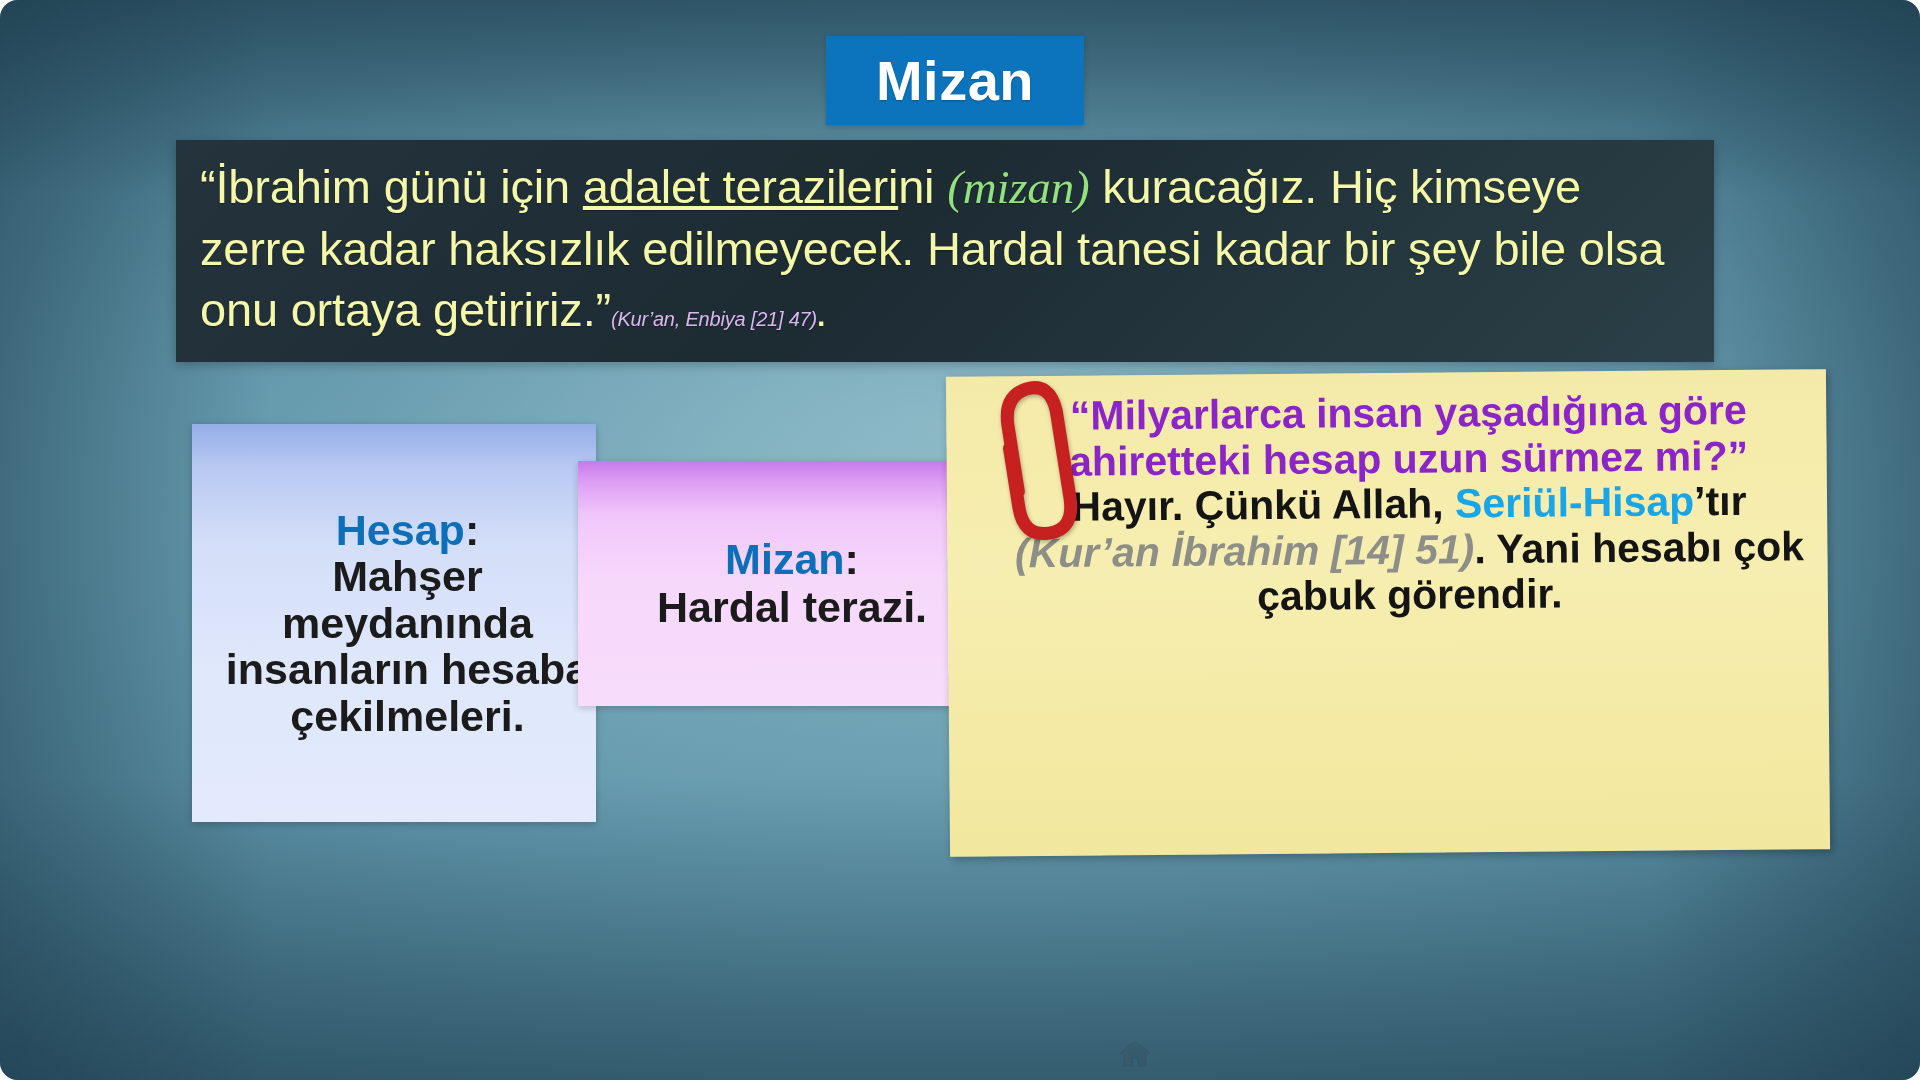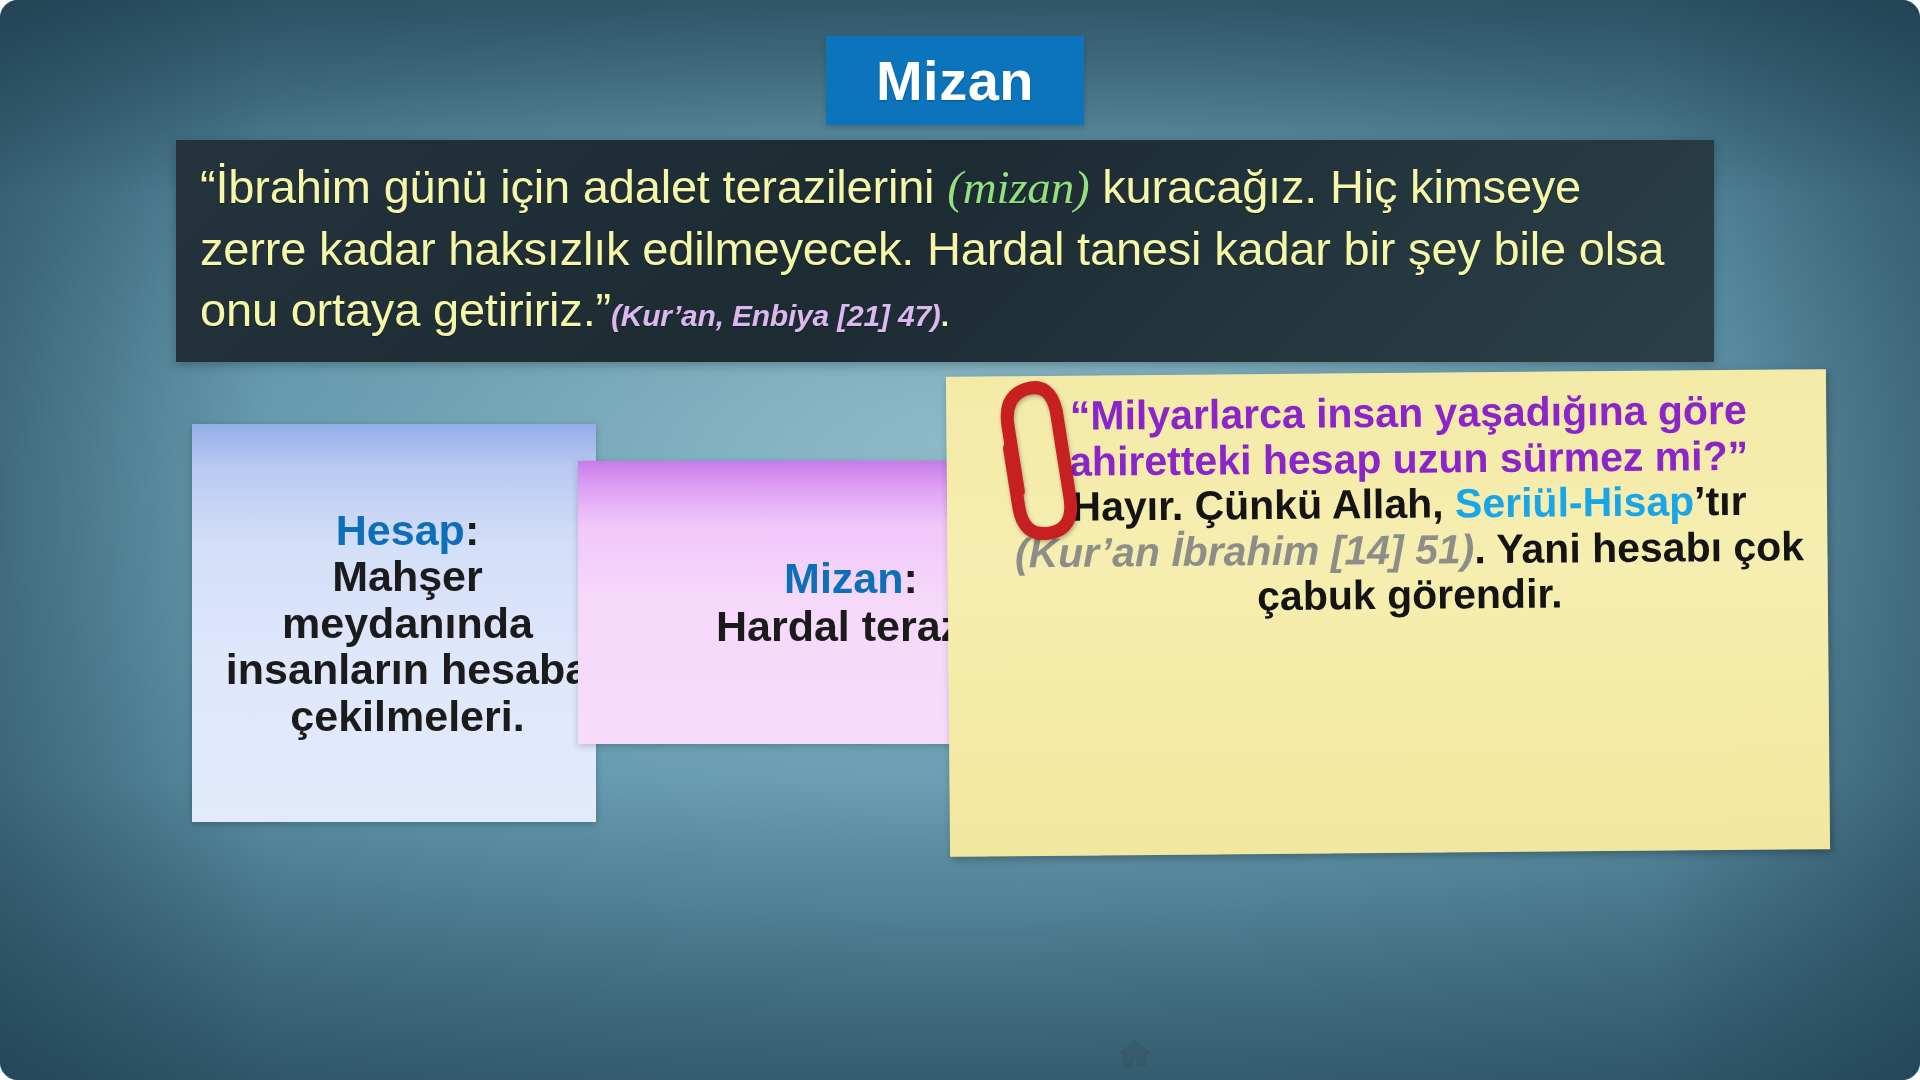--- a/index.html
+++ b/index.html
@@ -70,30 +70,30 @@
     box-shadow: 0 3px 10px rgba(0,0,0,0.25);
   }
   #quote-text {
     color: #f4f8a8;
     font-size: 47px;
     line-height: 1.30;
     font-weight: normal;
     letter-spacing: -0.2px;
     text-shadow: 0 1px 1px rgba(0,0,0,0.35);
   }
-  .q-underline { }
+  .q-underline { text-decoration: underline; }
   .q-mizan {
     color: #93e07e;
     font-style: italic;
     font-family: Liberation Serif, serif;
   }
   .q-cite {
     color: #dcb8f0;
-    font-size: 30px;
-    font-weight: bold;
+    font-size: 20px;
+    font-weight: normal;
     font-style: italic;
   }
   .q-cite-dot {
     color: #f4f8a8;
     font-size: 30px;
     font-weight: bold;
     font-style: normal;
   }
 
   
@@ -121,27 +121,27 @@
     margin-left: 27px;
   }
   .kw-blue { color: #0c6fb8; }
 
   
   #pink-card {
     position: absolute;
     left: 578px;
     top: 461px;
     width: 408px;
-    height: 283px;
+    height: 245px;
     background:
       linear-gradient(to bottom, #c77aea 0%, #dd9ff3 9%, #f0c6fa 22%, #f6d8fb 48%, #f8dcfb 100%);
     z-index: 2;
     display: flex;
     align-items: center;
-    justify-content: flex-end;
+    justify-content: center;
     box-shadow: 0 2px 7px rgba(0,0,0,0.2);
   }
   #pink-card-text {
     text-align: center;
     color: #1b1b1b;
     font-size: 43px;
     font-weight: bold;
     line-height: 1.10;
     padding-left: 20px;
   }

